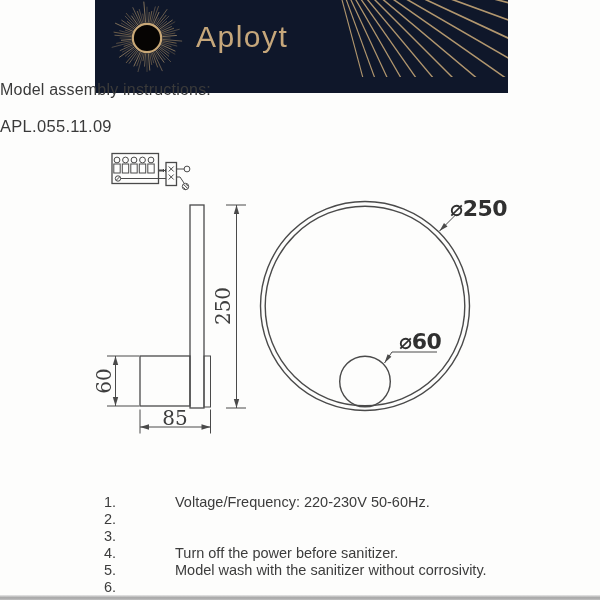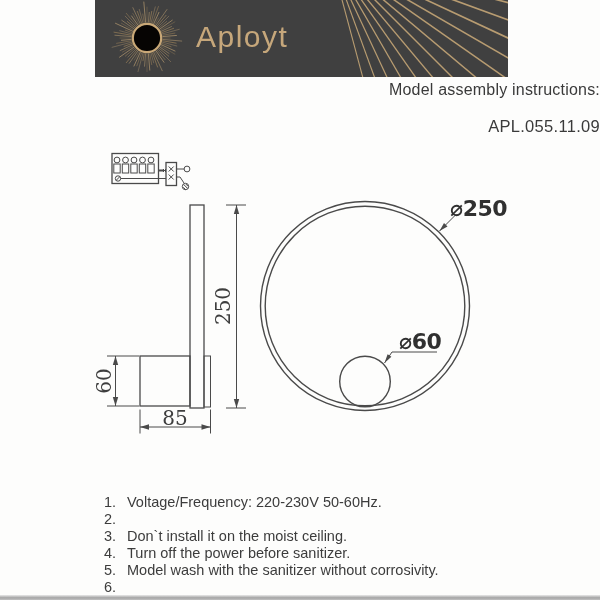--- a/index.html
+++ b/index.html
@@ -3,33 +3,33 @@
 <meta charset="utf-8">
 <style>
   html,body{margin:0;padding:0;}
   body{
     width:600px;height:600px;position:relative;overflow:hidden;
     background:#fdfdfc;
     font-family:"Liberation Sans",sans-serif;
   }
   
   .banner{
-    position:absolute;left:95px;top:0;width:413px;height:77px;
-    background:#404040;overflow:hidden;
+    position:absolute;left:95px;top:0;width:413px;height:93px;
+    background:#0f172a;overflow:hidden;
   }
   .banner svg{position:absolute;left:0;top:0;}
   .brand-name{
     position:absolute;left:101px;top:22px;
     font-size:30px;font-weight:400;letter-spacing:1.5px;
     color:#c6a77b;line-height:1;
   }
   
   .subtitle{
     position:absolute;left:0;top:81px;width:600px;
-    text-align:right;color:#3a3a3a;
+    text-align:left;color:#3a3a3a;
   }
   .subtitle .line1{font-size:16px;font-weight:500;letter-spacing:0.2px;}
   .subtitle .line2{font-size:16.5px;font-weight:500;margin-top:18px;letter-spacing:0.3px;}
   
   .drawing{position:absolute;left:0;top:0;width:600px;height:600px;}
   .ln{stroke:#4a4a4a;fill:none;}
   .thin{stroke-width:1;}
   .mid{stroke-width:1.3;}
   .arw{fill:#4a4a4a;stroke:none;}
   .dimnum{
@@ -42,21 +42,21 @@
   }
   
   .ins-list{
     position:absolute;left:104px;top:494px;margin:0;padding:0;
     list-style:none;color:#3c3c3c;
   }
   .ins-item{
     display:flex;line-height:17px;font-size:14.5px;font-weight:500;
   }
   .ins-num{width:23px;flex:0 0 23px;}
-  .ins-text{white-space:nowrap;}
+  .ins-text{white-space:nowrap;margin-left:48px;}
   
   .bottom-edge{
     position:absolute;left:0;top:595px;width:600px;height:5px;
     background:linear-gradient(to bottom,#e9e9e9,#a5a5a5 55%,#c2c2c2);
   }
 </style>
 </head>
 <body>
 
 <div class="banner">
@@ -248,21 +248,20 @@
 <ol class="ins-list">
   <li class="ins-item">
     <span class="ins-num">1.</span>
     <span class="ins-text">Voltage/Frequency: 220-230V 50-60Hz.</span>
   </li>
   <li class="ins-item">
     <span class="ins-num">2.</span>
   </li>
   <li class="ins-item">
     <span class="ins-num">3.</span>
-    <span class="ins-text">Don`t install it on the moist ceiling.</span>
   </li>
   <li class="ins-item">
     <span class="ins-num">4.</span>
     <span class="ins-text">Turn off the power before sanitizer.</span>
   </li>
   <li class="ins-item">
     <span class="ins-num">5.</span>
     <span class="ins-text">Model wash with the sanitizer without corrosivity.</span>
   </li>
   <li class="ins-item">

